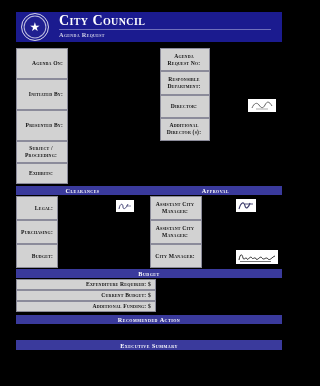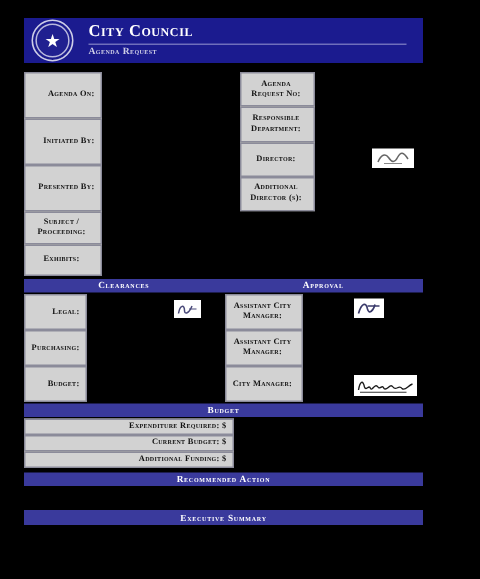--- a/index.html
+++ b/index.html
@@ -18,21 +18,21 @@
   .seal{
     width:26px;height:26px;margin-left:5px;border-radius:50%;
     background:#202090;border:1.4px solid #cfcfe8;
     display:flex;align-items:center;justify-content:center;flex:0 0 auto;
     box-shadow:inset 0 0 0 1.6px #1b1b8f, inset 0 0 0 2.6px #b9b9dd;
   }
   .seal .star{color:#ffffff;font-size:12px;line-height:1;margin-top:-1px;}
   .hdr-txt{margin-left:10px;}
   .hdr-title{
     color:#fff;font-variant:small-caps;font-weight:bold;
-    font-size:11px;letter-spacing:.4px;line-height:12px;
+    font-size:14px;letter-spacing:.4px;line-height:12px;
   }
   .hdr-rule{height:1px;background:#6f6fbb;margin:2px 0 1.5px 0;width:212px;}
   .hdr-sub{
     color:#cfcfe6;font-variant:small-caps;font-weight:bold;
     font-size:6.4px;letter-spacing:.3px;line-height:8px;
   }
 
   
   .lbl{
     background:#d2d2d2;border:1px solid #8b8b9a;

